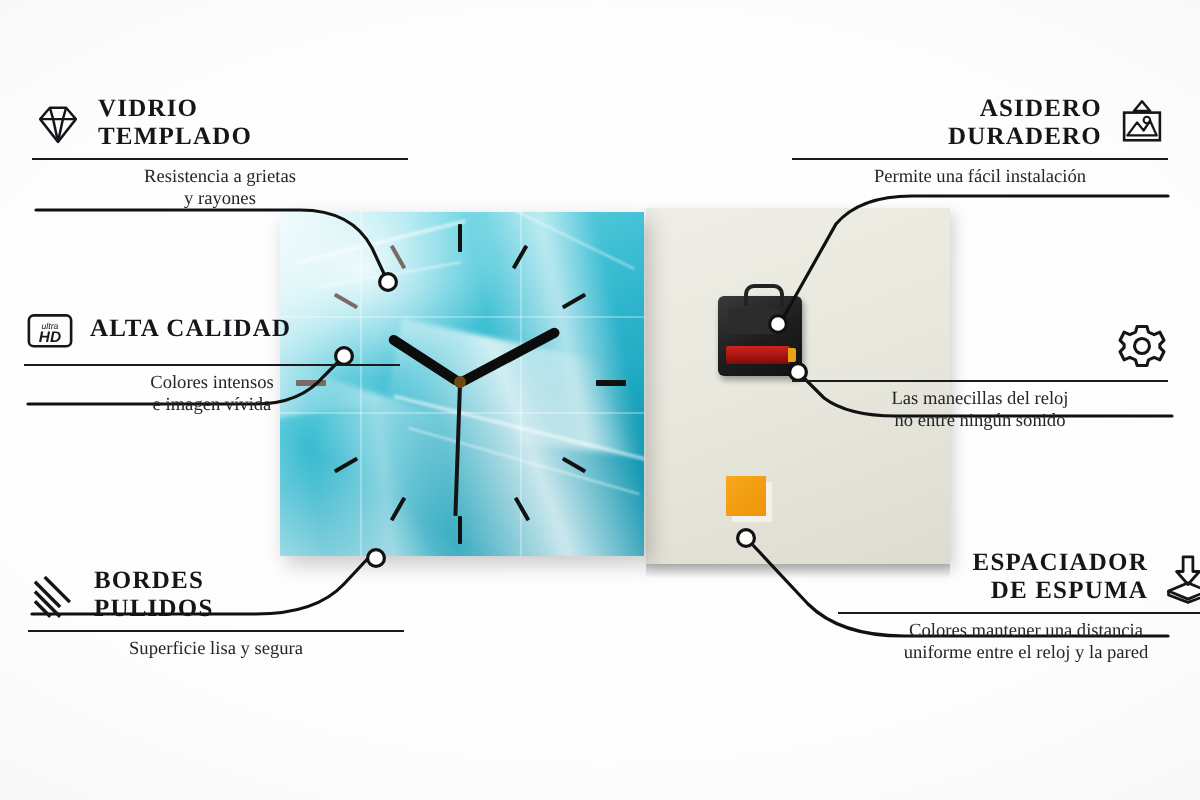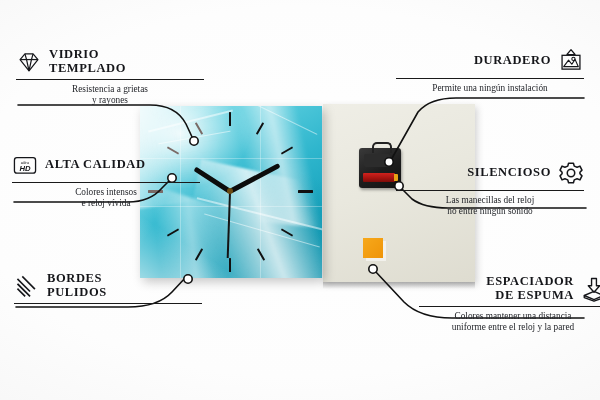--- a/index.html
+++ b/index.html
@@ -222,73 +222,74 @@
           <text x="16" y="15.2" text-anchor="middle" font-family="Liberation Sans, sans-serif" font-size="5.4" fill="#15161a">ultra</text>
           <text x="16" y="23.4" text-anchor="middle" font-family="Liberation Sans, sans-serif" font-size="9.5" font-weight="bold" fill="#15161a">HD</text>
         </svg>
       </span>
       <div>
         <div class="co-title">ALTA CALIDAD</div>
       </div>
     </div>
     <div class="co-rule"></div>
     <div class="co-desc">Colores intensos</div>
-    <div class="co-desc">e reloj vívida</div>
-  </div>
-
-  <div class="callout left" style="left:14px;top:272px;">
+    <div class="co-desc">e imagen vívida</div>
+  </div>
+
+  <div class="callout left" style="left:14px;top:284px;">
     <div class="co-head">
       <span class="co-icon">
         <svg viewBox="0 0 32 32">
             <g stroke="#15161a" stroke-width="2.1" fill="none" stroke-linecap="square">
           <path d="M5 8 L19 22"></path>
               <path d="M5 14 L19 28"></path>
               <path d="M5 20 L13 28"></path>
               <path d="M11 5 L25 19"></path>
         </g>
           </svg>
       </span>
       <div>
         <div class="co-title">BORDES</div>
         <div class="co-title">PULIDOS</div>
       </div>
     </div>
     <div class="co-rule"></div>
+    <div class="co-desc">Superficie lisa y segura</div>
   </div>
 
   <div class="callout right" style="left:396px;top:48px;">
     <div class="co-head">
       <span class="co-icon">
         <svg viewBox="0 0 32 32">
           <path d="M16 2 L11 8 L21 8 Z" fill="none" stroke="#15161a" stroke-width="1.5" stroke-linejoin="round"></path>
           <rect x="5" y="9" width="22" height="17" fill="none" stroke="#15161a" stroke-width="1.6"></rect>
           <path d="M7 23 L13 15 L17 20 L21 14 L25 23 Z" fill="none" stroke="#15161a" stroke-width="1.4" stroke-linejoin="round"></path>
           <circle cx="19" cy="13.5" r="2" fill="none" stroke="#15161a" stroke-width="1.3"></circle>
         </svg>
       </span>
       <div>
+        <div class="co-title">ASIDERO</div>
         <div class="co-title">DURADERO</div>
       </div>
     </div>
     <div class="co-rule"></div>
-    <div class="co-desc">Permite una ningún instalación</div>
+    <div class="co-desc">Permite una fácil instalación</div>
   </div>
 
   <div class="callout right" style="left:396px;top:160px;">
     <div class="co-head">
       <span class="co-icon">
         <svg viewBox="0 0 32 32">
             <g fill="none" stroke="#15161a" stroke-width="1.9" stroke-linejoin="round">
           <path d="M13 4 L19 4 L20 7.5 L23.5 9 L27 7.5 L29.5 12.5 L27 15 L27 17 L29.5 19.5 L27 24.5 L23.5 23 L20 24.5 L19 28 L13 28 L12 24.5 L8.5 23 L5 24.5 L2.5 19.5 L5 17 L5 15 L2.5 12.5 L5 7.5 L8.5 9 L12 7.5 Z"></path>
           <circle cx="16" cy="16" r="4.6"></circle>
         </g>
           </svg>
       </span>
       <div>
-        <div class="co-title">SILENCIOSO</div>
       </div>
     </div>
     <div class="co-rule"></div>
     <div class="co-desc">Las manecillas del reloj</div>
     <div class="co-desc">no entre ningún sonido</div>
   </div>
 
   <div class="callout right" style="left:419px;top:275px;">
     <div class="co-head">
       <span class="co-icon">

